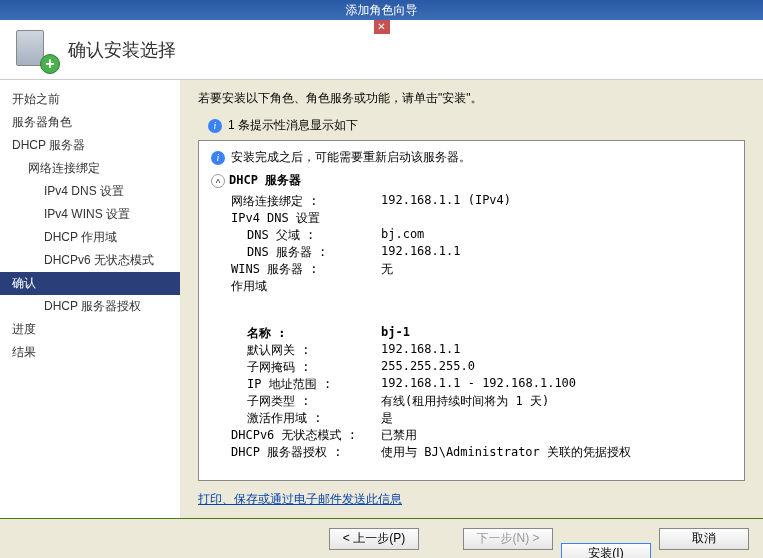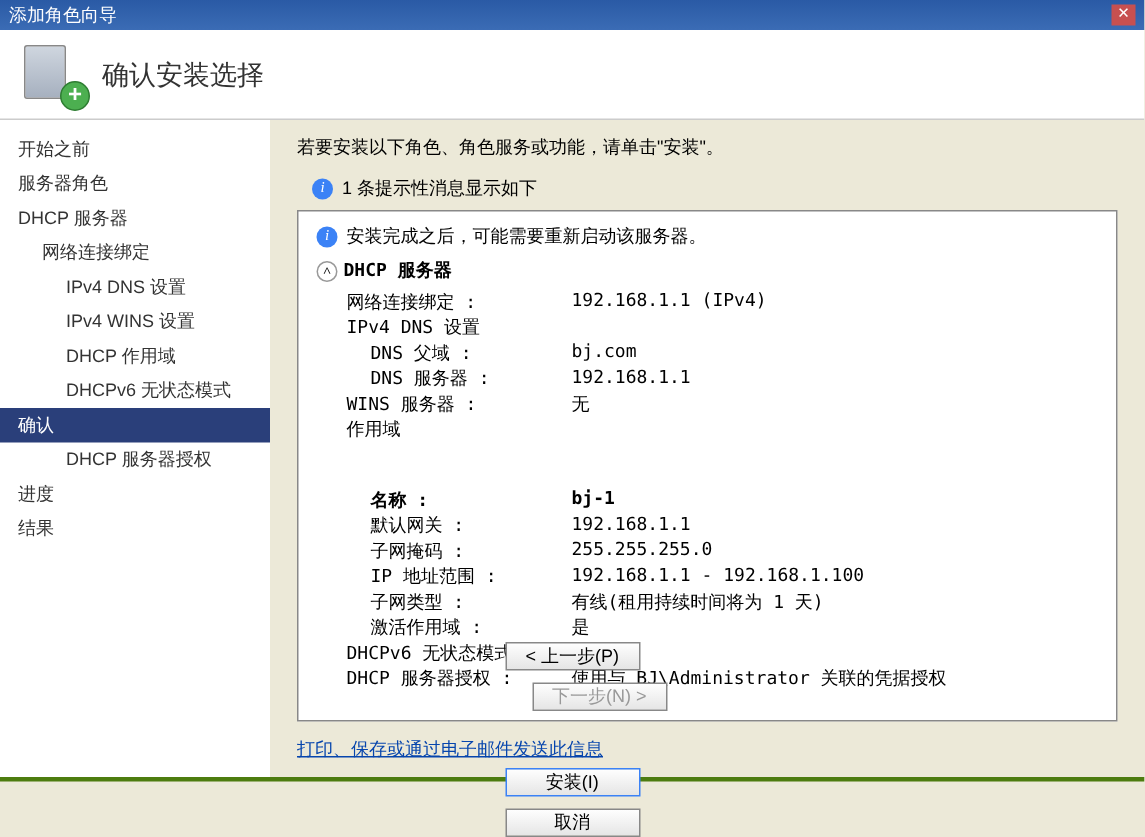--- a/index.html
+++ b/index.html
@@ -13,20 +13,21 @@
 }
 .titlebar {
   background: linear-gradient(#2a5aa5, #3b6cb5);
   color: white;
   height: 20px;
   line-height: 20px;
   padding: 0 6px;
   display: flex;
   justify-content: space-between;
   align-items: center;
+  flex-direction: column;
 }
 .titlebar .close {
   width: 16px; height: 14px;
   background: #c75050;
   display: flex; align-items: center; justify-content: center;
   font-size: 10px; cursor: default;
 }
 .header {
   background: #fff;
   border-bottom: 1px solid #ccc;
@@ -145,22 +146,21 @@
   cursor: pointer;
   display: inline-block;
 }
 .footer {
   height: 40px;
   display: flex;
   justify-content: flex-end;
   align-items: center;
   padding: 0 14px;
   gap: 8px;
-  border-top: 3px solid #4d7c0f;
-  flex-direction: column;
+  border-top: 1px solid #4d7c0f;
 }
 .btn {
   min-width: 90px;
   height: 22px;
   background: linear-gradient(#fefefe,#e5e5e5);
   border: 1px solid #888;
   font-size: 12px;
   cursor: default;
   padding: 0 8px;
 }

